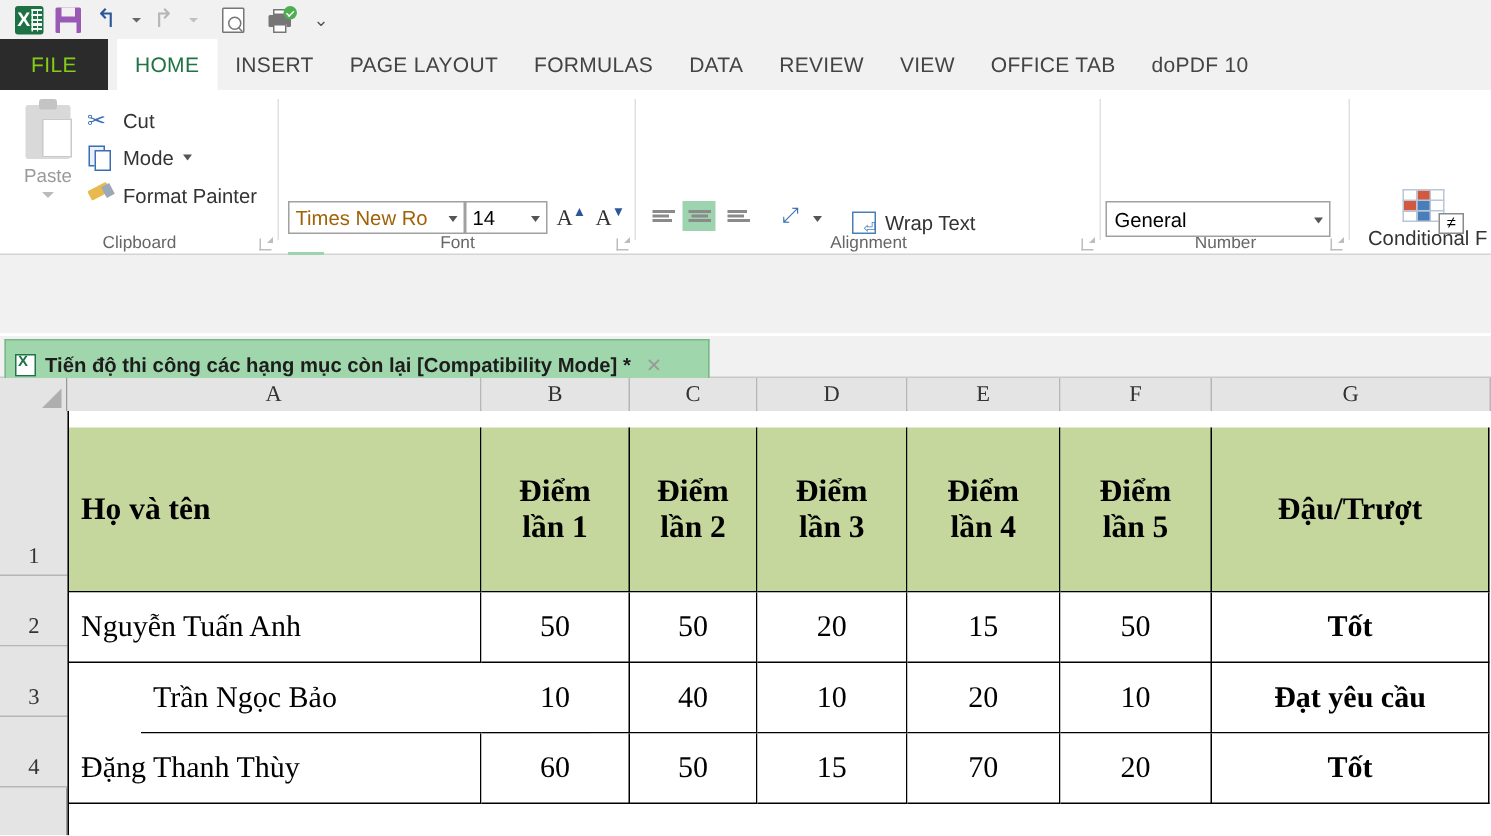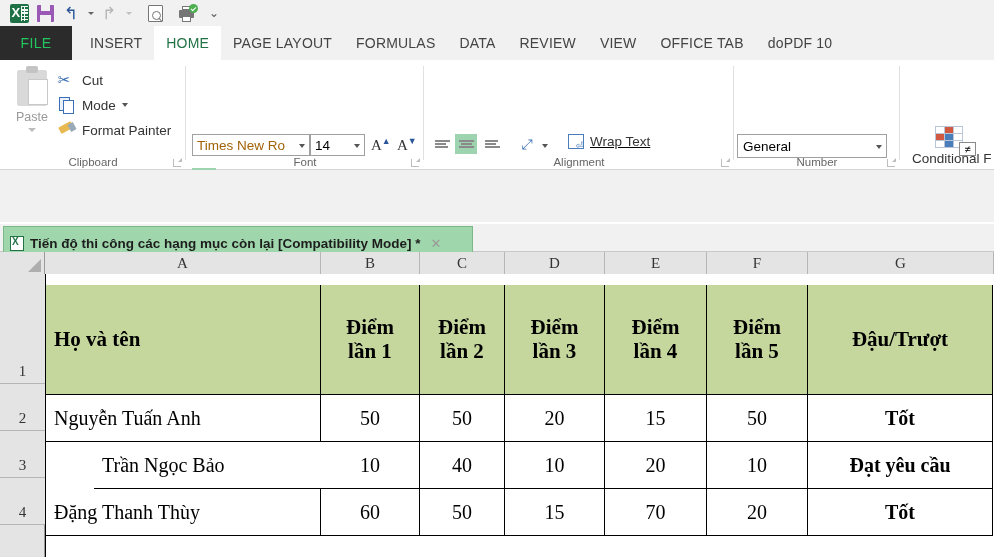--- a/index.html
+++ b/index.html
@@ -59,21 +59,21 @@
     white-space: nowrap;
   }
 
   
   .tabstrip {
     position: absolute; left: 0; top: 26px; width: 994px; height: 34px;
     background: #f1f1f1;
   }
   .tab-file {
     position: absolute; left: 0; top: 0; width: 72px; height: 34px;
-    background: #2b2b2b; color: #22c55e; font-size: 14px;
+    background: #2b2b2b; color: #84cc16; font-size: 14px;
     display: flex; align-items: center; justify-content: center;
     letter-spacing: .3px;
   }
   .tabs { position: absolute; left: 78px; top: 0; height: 34px; display: flex; align-items: stretch; }
   .tab {
     padding: 0 12px; height: 34px; display: flex; align-items: center;
     font-size: 14px; color: #444; letter-spacing: .2px; white-space: nowrap;
   }
   .tab.active { background: #fff; color: #217346; font-weight: normal; }
 
@@ -272,22 +272,22 @@
       </div>
       <div class="qat-btn" style="margin-left:6px;width:16px">
           <span class="qat-more">⌄</span>
         </div>
     </div>
   </div>
 
   <div class="tabstrip">
     <div class="tab-file">FILE</div>
     <div class="tabs">
+      <div class="tab active">HOME</div>
       <div class="tab">INSERT</div>
-      <div class="tab active">HOME</div>
       <div class="tab">PAGE LAYOUT</div>
       <div class="tab">FORMULAS</div>
       <div class="tab">DATA</div>
       <div class="tab">REVIEW</div>
       <div class="tab">VIEW</div>
       <div class="tab">OFFICE TAB</div>
       <div class="tab">doPDF 10</div>
     </div>
   </div>
 
@@ -404,21 +404,21 @@
           <i style="width:11px"></i>
           <i></i>
         </span>
       </div>
     <div class="align-ic" style="position:absolute;left:516px;top:74px;">
         <span class="orient-ic">⤢</span>
       </div>
     <div class="fmt-btn" style="left:538px;top:74px;width:14px;">
         <span class="mini-caret"></span>
       </div>
-    <div style="position:absolute;left:568px;top:74px;height:22px;display:flex;align-items:flex-start;gap:6px;text-decoration:underline;">
+    <div style="position:absolute;left:568px;top:74px;height:22px;display:flex;align-items:flex-end;gap:6px;">
       <span class="wrap-ic"></span>
       <span class="wrap-lbl">Wrap Text</span>
     </div>
     <div class="align-ic" style="position:absolute;left:431px;top:110px;">
         <span class="lines">
           <i></i>
           <i style="width:10px"></i>
           <i></i>
         </span>
       </div>

